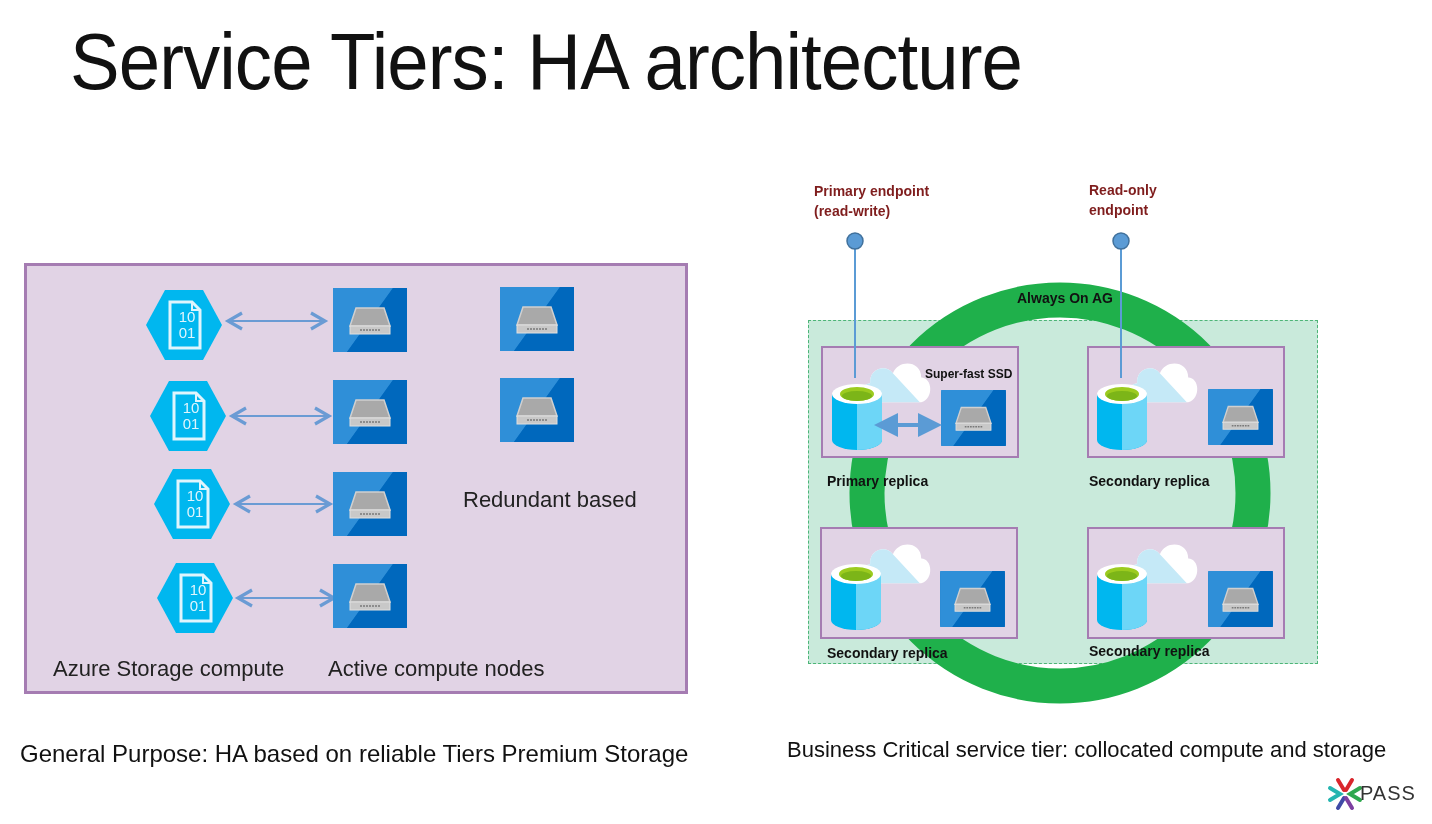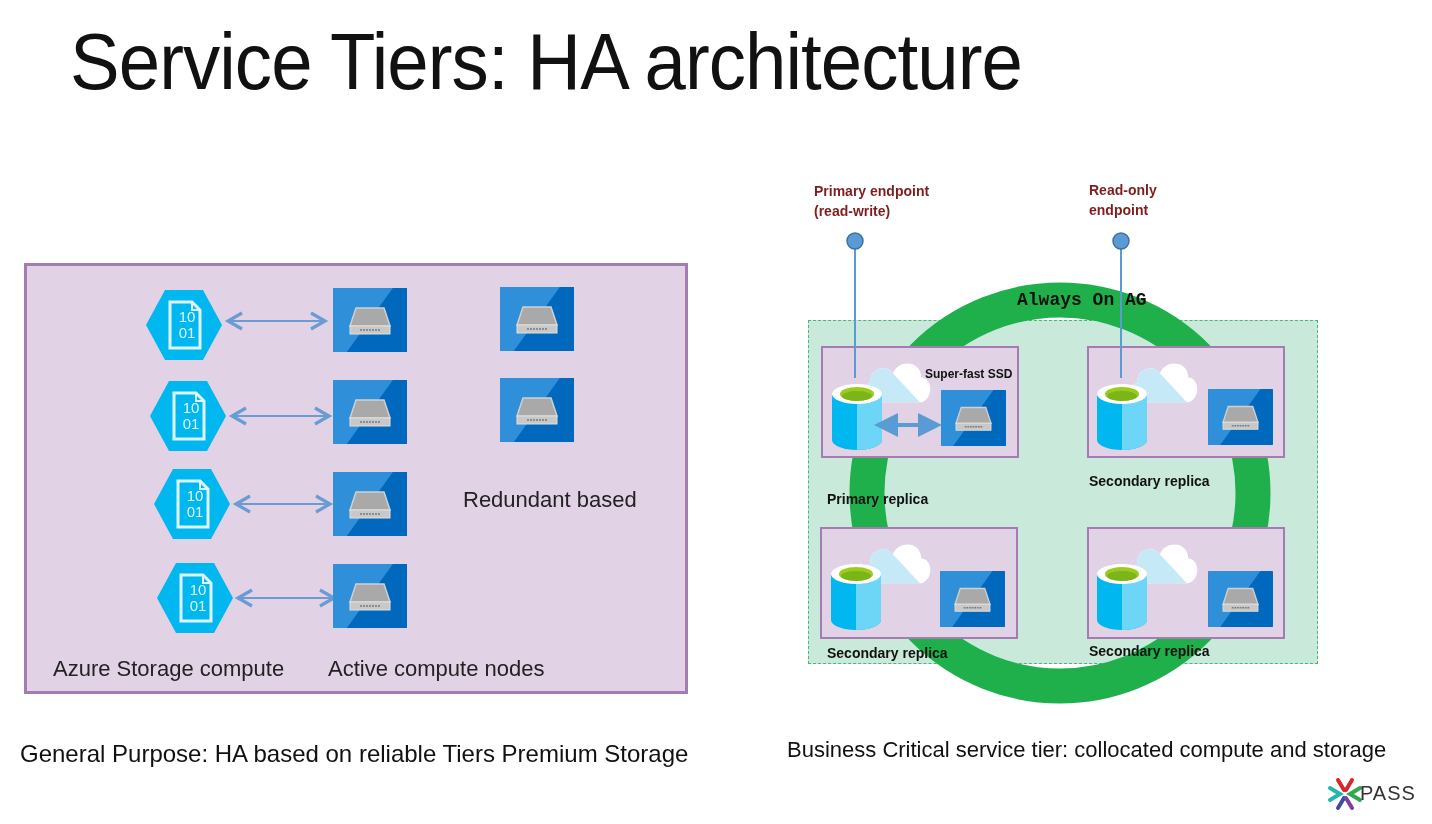--- a/index.html
+++ b/index.html
@@ -10,21 +10,21 @@
            font-family:"Liberation Sans", sans-serif; transform:scaleX(0.93); transform-origin:left top; color:#111; }
   
   #gp-panel { left:24px; top:263px; width:664px; height:431px; background:#e1d3e5; border:3px solid #a57cb2; box-sizing:border-box; }
   .gp-label { position:absolute; font-size:22px; color:#222; white-space:nowrap; }
   .caption { position:absolute; font-size:24px; white-space:nowrap; color:#111; }
   
   #bc-area { left:808px; top:320px; width:510px; height:344px; background:#c9eadb; border:1.5px dashed #4db577; box-sizing:border-box; }
   .replica { position:absolute; width:198px; height:112px; background:#e1d3e5; border:2px solid #a57cb2; box-sizing:border-box; }
   .rlabel { position:absolute; font-size:14px; font-weight:bold; white-space:nowrap; color:#111; }
   .ep-label { position:absolute; font-size:14px; font-weight:bold; line-height:20px; color:#7f1d1d; }
-  #ag-label { position:absolute; left:1017px; top:290px; font-size:18px; font-weight:bold; color:#111;font-family:Liberation Mono, monospace; }
+  #ag-label { position:absolute; left:1017px; top:290px; font-size:14px; font-weight:bold; color:#111; }
   #ssd-label { position:absolute; left:925px; top:367px; font-size:12px; font-weight:bold; color:#111; }
   #logo-text { position:absolute; left:1360px; top:782px; font-size:20px; color:#333; letter-spacing:1px; }
 </style>
 </head>
 <body>
 
 <div class="abs" id="title">Service Tiers: HA architecture</div>
 
 <div class="abs" id="gp-panel"></div>
 
@@ -186,21 +186,21 @@
     </g>
 
   <line x1="855" y1="248" x2="855" y2="378" stroke="#5b9bd5" stroke-width="2"></line>
   <line x1="1121" y1="248" x2="1121" y2="378" stroke="#5b9bd5" stroke-width="2"></line>
   <circle cx="855" cy="241" r="8" fill="#5b9bd5" stroke="#41719c" stroke-width="1.5"></circle>
   <circle cx="1121" cy="241" r="8" fill="#5b9bd5" stroke="#41719c" stroke-width="1.5"></circle>
 </svg>
 
 <div id="ssd-label">Super-fast SSD</div>
 
-<div class="rlabel" style="left:827px;top:473px;margin-top:18px;">Primary replica</div>
+<div class="rlabel" style="left:827px;top:473px;">Primary replica</div>
 <div class="rlabel" style="left:1089px;top:473px;">Secondary replica</div>
 <div class="rlabel" style="left:827px;top:645px;">Secondary replica</div>
 <div class="rlabel" style="left:1089px;top:643px;">Secondary replica</div>
 
 <div class="caption" style="left:779px;top:737px;font-size:22px;margin-left:8px;">Business Critical service tier: collocated compute and storage</div>
 
 <svg class="abs" style="left:1326px;top:776px;" width="40" height="36">
   <path d="M12,4 L18,14" stroke="#d9262c" stroke-width="4" stroke-linecap="round"></path>
   <path d="M26,4 L20,14" stroke="#d9262c" stroke-width="4" stroke-linecap="round"></path>
   <path d="M4,12 L14,18 L4,24" fill="none" stroke="#25b5b0" stroke-width="4" stroke-linecap="round"></path>

